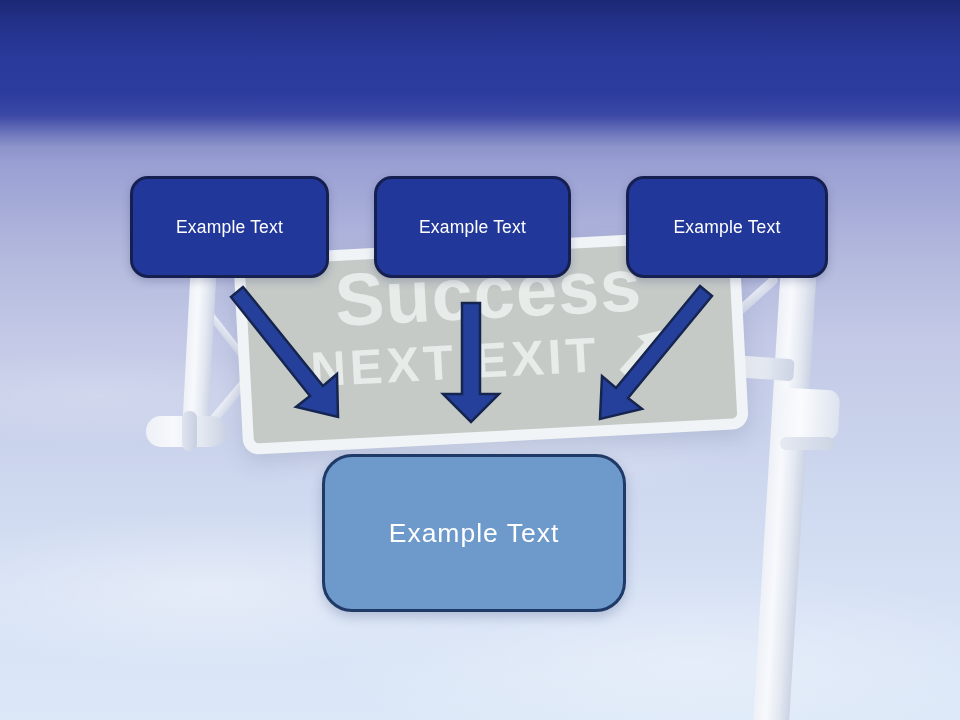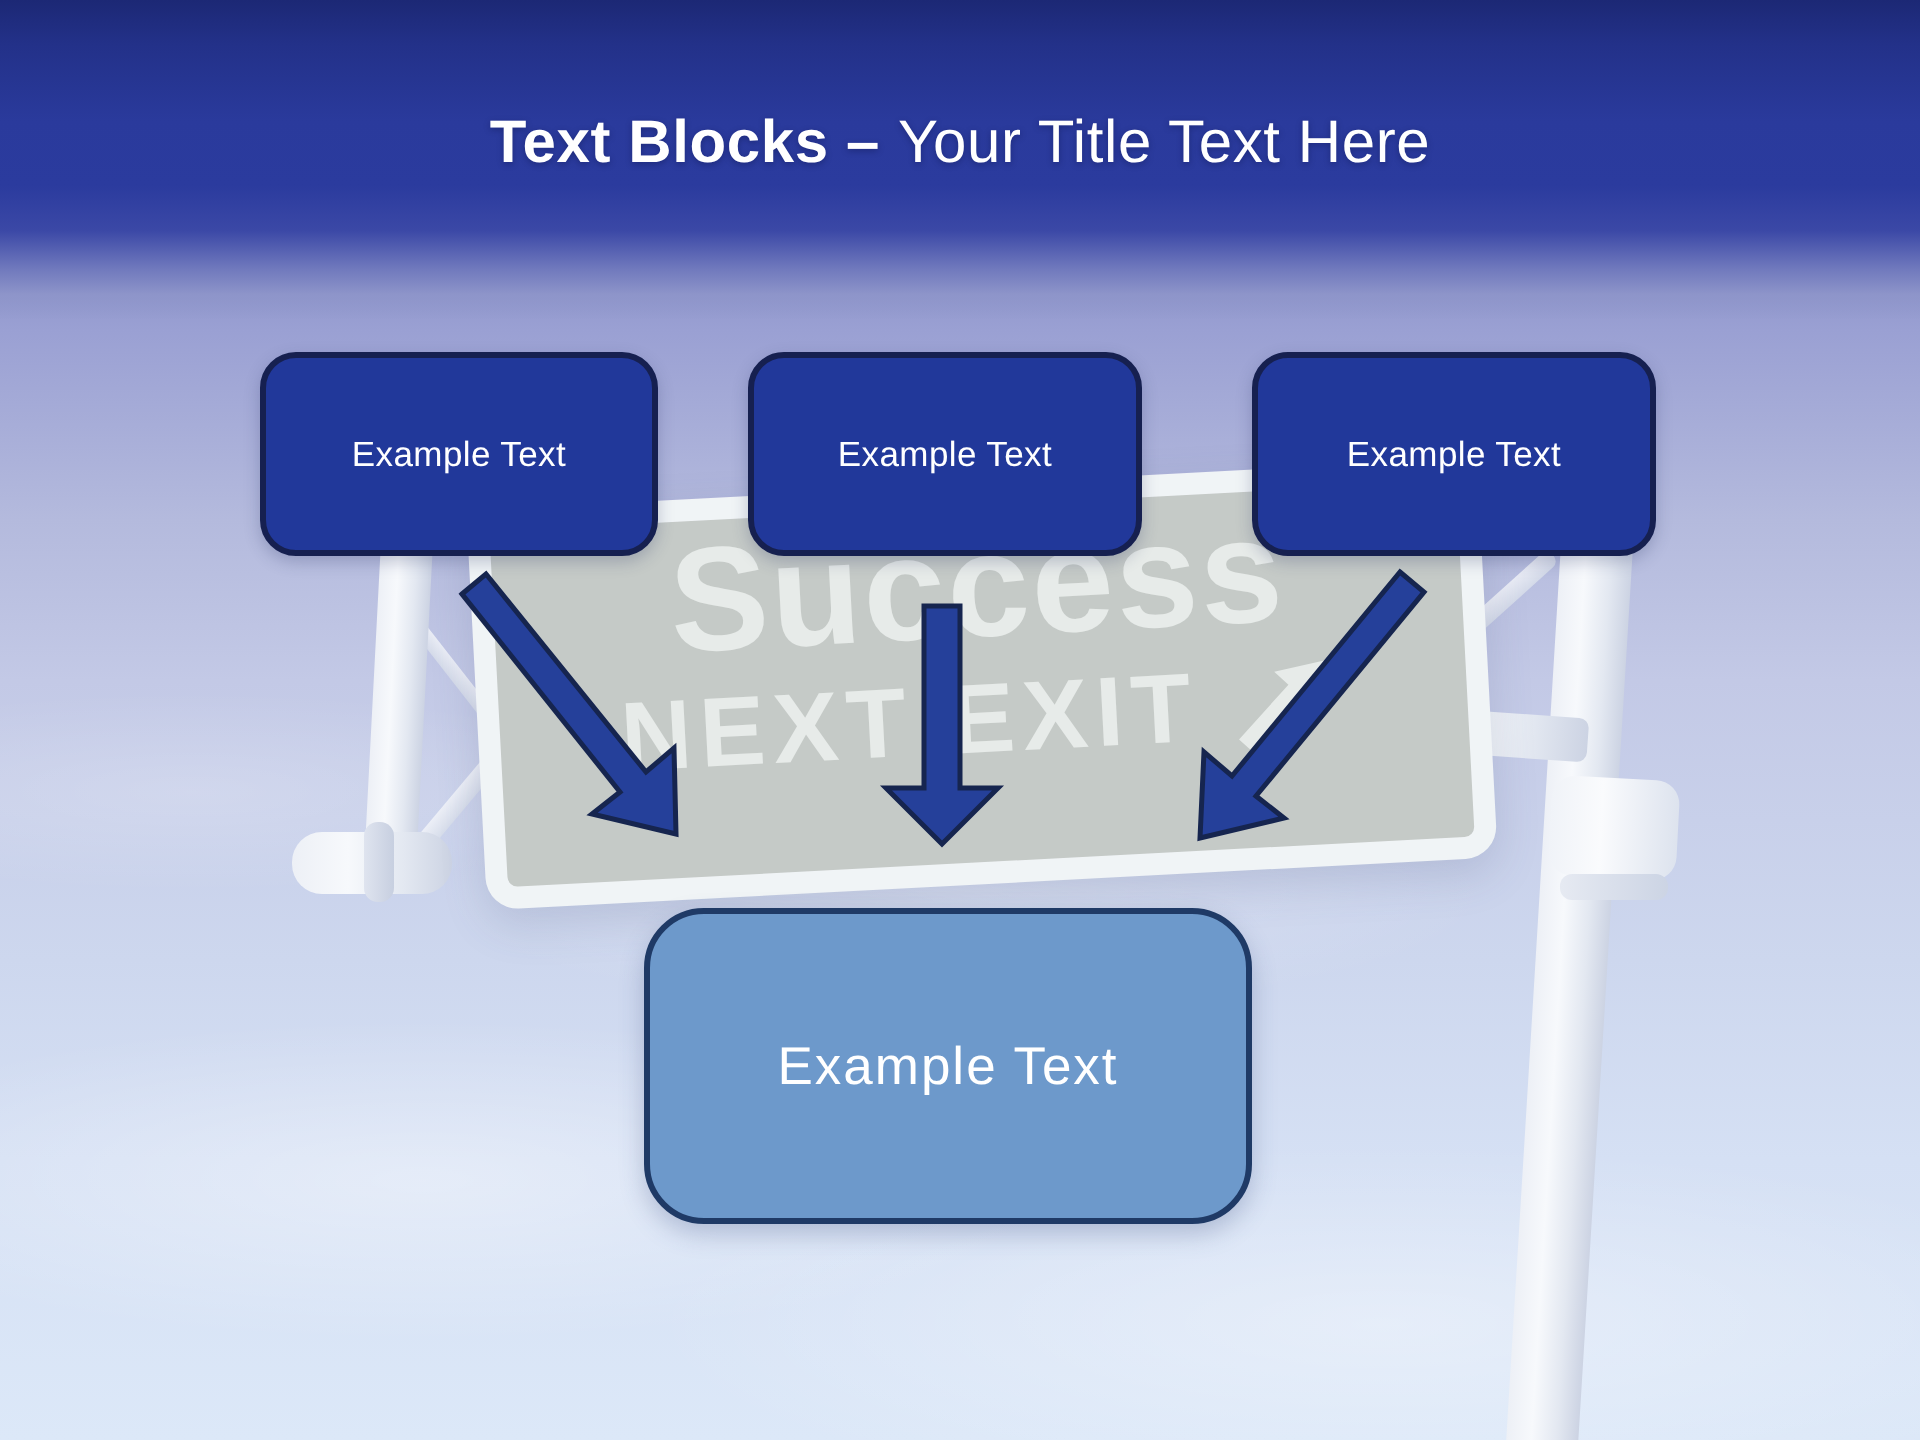--- a/index.html
+++ b/index.html
@@ -110,23 +110,20 @@
     </div>
   </div>
 
   <svg class="arrows" width="960" height="720" viewBox="0 0 960 720">
     <polygon points="231,297 243,287 323,386 337,374 338,417 296,407 310,396" fill="var(--arrow-blue,#25409a)" stroke="var(--arrow-outline,#16254f)" stroke-width="2.5"></polygon>
     <polygon points="462,303 480,303 480,394 499,394 471,422 443,394 462,394" fill="var(--arrow-blue,#25409a)" stroke="var(--arrow-outline,#16254f)" stroke-width="2.5"></polygon>
     <polygon points="700,286 712,296 628,398 642,409 600,419 602,376 616,388" fill="var(--arrow-blue,#25409a)" stroke="var(--arrow-outline,#16254f)" stroke-width="2.5"></polygon>
   </svg>
 
   <div class="header"></div>
-  <div class="title">
-    <span class="bold">Text Blocks –</span><span class="regular">Your Title Text Here</span>
-  </div>
 
   <div class="block block-1">
     <span>Example Text</span>
   </div>
   <div class="block block-2">
     <span>Example Text</span>
   </div>
   <div class="block block-3">
     <span>Example Text</span>
   </div>

